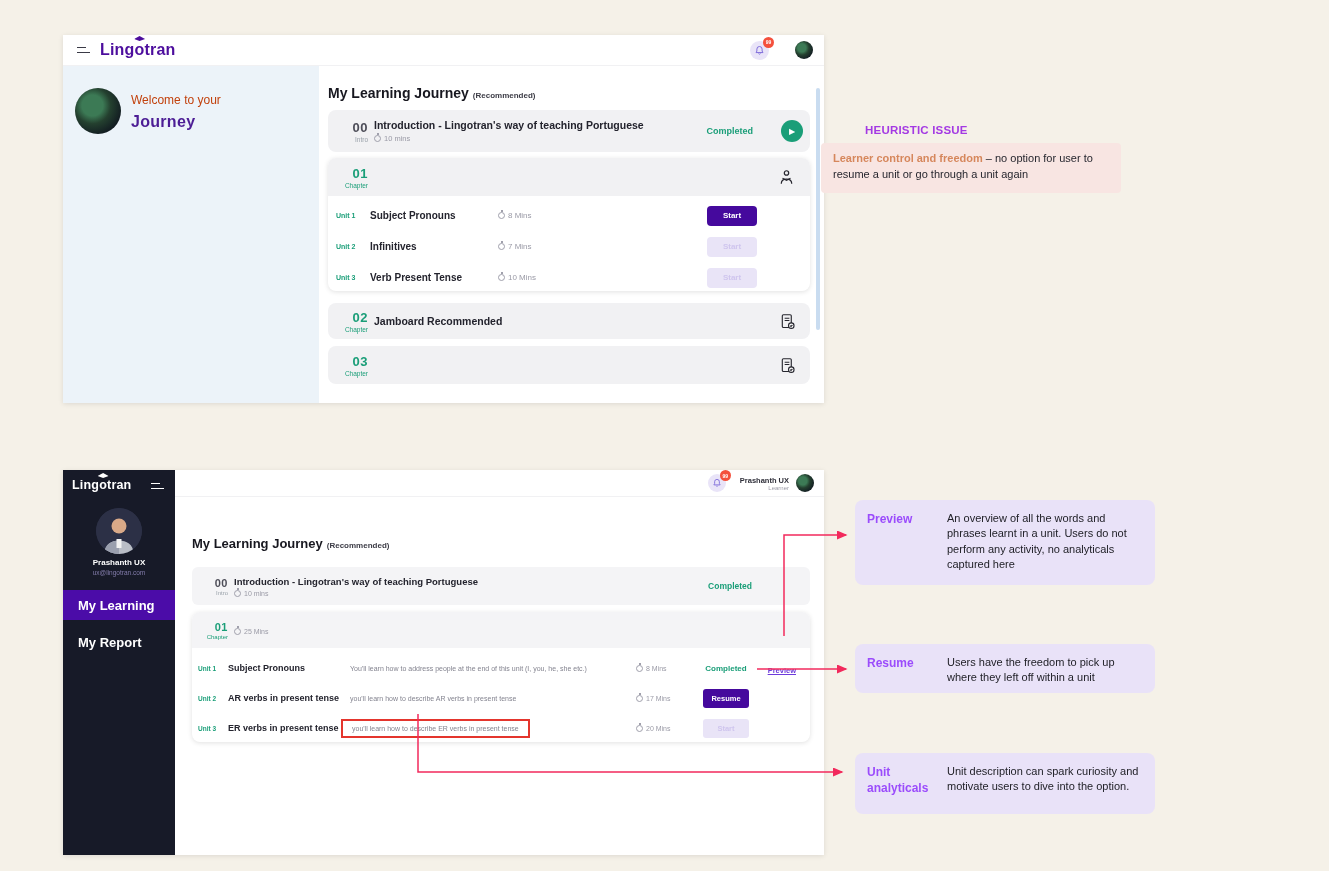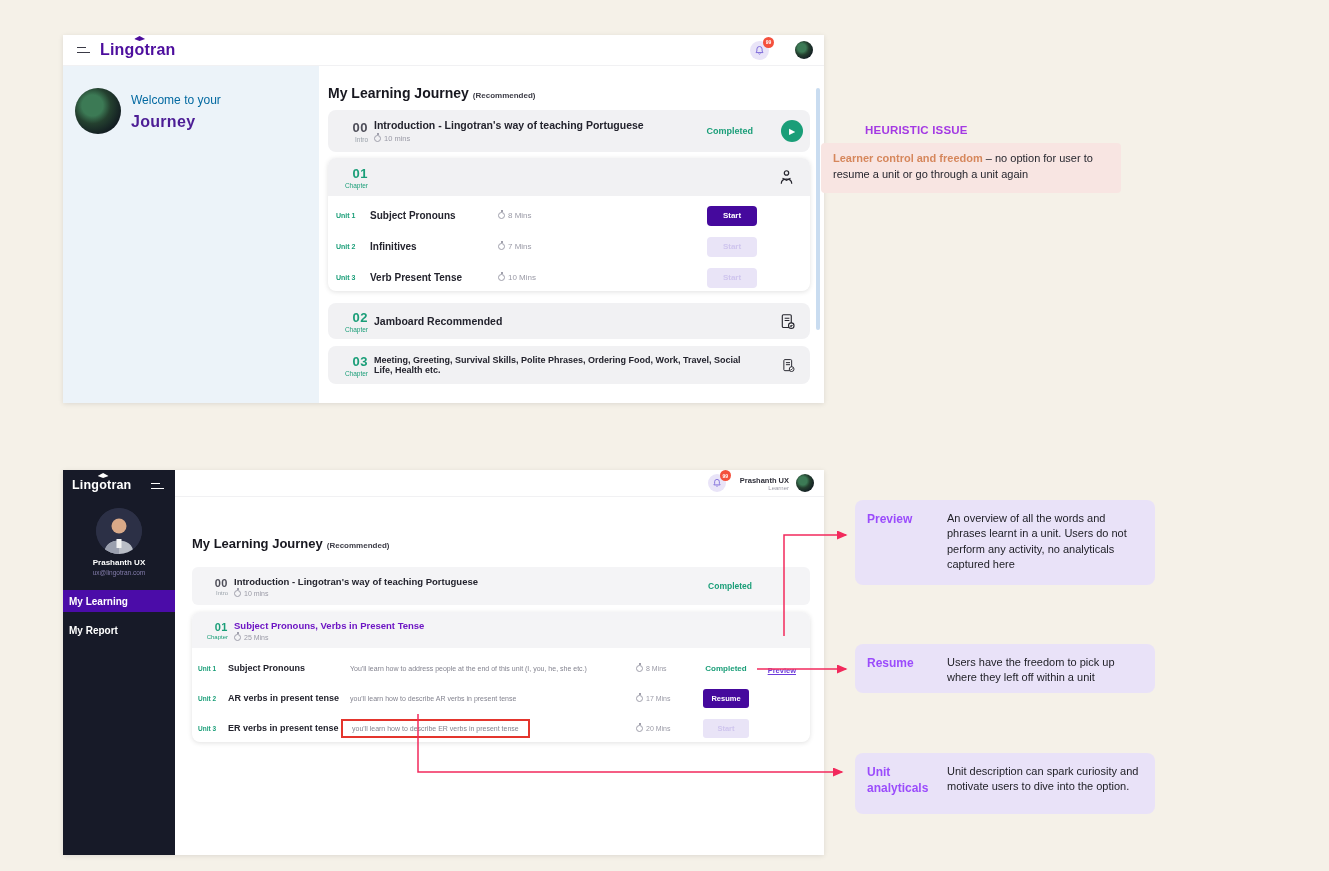--- a/index.html
+++ b/index.html
@@ -35,21 +35,21 @@
 
   
   .s1-header{position:absolute;left:0;top:0;right:0;height:31px;background:#fff;border-bottom:1px solid #f1f1f3;display:flex;align-items:center;z-index:2}
   .s1-header .burger{margin-left:14px;color:#3a3a46}
   .s1-header .logo{margin-left:10px;font-size:16px;color:#4c0d9d}
   .s1-header .hspacer{flex:1}
   .s1-header .bellwrap{margin-right:26px}
   .s1-header .avatar-photo{width:18px;height:18px;margin-right:11px}
   .s1-sidebar{position:absolute;left:0;top:31px;width:256px;bottom:0;background:#ecf3f9}
   .s1-sidebar .avatar-photo{position:absolute;left:12px;top:22px;width:46px;height:46px}
-  .s1-welcome{position:absolute;left:68px;top:27px;font-size:12px;color:#0369a1}
+  .s1-welcome{position:absolute;left:68px;top:27px;font-size:12px;color:#c2410c}
   .s1-journey{position:absolute;left:68px;top:47px;font-size:16px;font-weight:bold;color:#4c1d95;letter-spacing:.3px}
   .s1-main{position:absolute;left:256px;top:31px;right:0;bottom:0;background:#fff}
   .heading{font-weight:bold;color:#17171f}
   #shot1 .heading{position:absolute;left:9px;top:19px;font-size:14px}
   .heading .tag{font-size:8px;font-weight:bold;color:#3c3c46;margin-left:4px}
   .card{position:absolute;border-radius:8px}
   .rowflex{display:flex;align-items:center}
   #s1-intro{left:9px;top:44px;width:482px;height:42px;background:#f1f1f3}
   .rowtitle{font-size:10.5px;font-weight:bold;color:#23232d}
   #s1-intro .completed{font-size:9px;font-weight:bold;margin-right:28px}
@@ -81,21 +81,21 @@
 
   
   .s2-sidebar{position:absolute;left:0;top:0;width:112px;bottom:0;background:#171a28;z-index:2}
   .s2-sidebar .logo{position:absolute;left:9px;top:8px;font-size:12.5px;color:#fff}
   .s2-sidebar .burger{position:absolute;right:11px;top:12px;color:#fff}
   .s2-avatar{position:absolute;left:33px;top:38px;width:46px;height:46px;border-radius:50%;background:#2c3046;overflow:hidden}
   .s2-avatar svg{display:block}
   .s2-name{position:absolute;left:0;right:0;top:88px;text-align:center;font-size:8px;font-weight:bold;color:#fff}
   .s2-email{position:absolute;left:0;right:0;top:99px;text-align:center;font-size:6.5px;color:#837cab}
   .s2-nav{position:absolute;left:0;right:0;top:120px}
-  .s2-nav .item{height:22px;display:flex;align-items:center;padding-left:6px;font-size:10px;font-weight:bold;color:#fff;margin-bottom:7px}
+  .s2-nav .item{height:30px;display:flex;align-items:center;padding-left:15px;font-size:13px;font-weight:bold;color:#fff;margin-bottom:7px}
   .s2-nav .item.active{background:#4b0ca8}
   .s2-topbar{position:absolute;left:112px;top:0;right:0;height:27px;background:#fff;border-bottom:1px solid #f1f1f3;display:flex;align-items:center;justify-content:flex-end}
   .s2-topbar .bellwrap{width:18px;height:18px;margin-right:14px}
   .s2-user{text-align:right;margin-right:7px}
   .s2-user .nm{font-size:7.5px;font-weight:bold;color:#2e2e38}
   .s2-user .rl{font-size:6px;color:#9a9aa6}
   .s2-topbar .avatar-photo{width:18px;height:18px;margin-right:10px}
   .s2-main{position:absolute;left:112px;top:27px;right:0;bottom:0;background:#fff}
   #shot2 .heading{position:absolute;left:17px;top:39px;font-size:13px}
   #s2-intro{left:17px;top:70px;width:618px;height:38px;background:#f4f4f6;border-radius:6px}
@@ -206,21 +206,20 @@
           <circle cx="13" cy="13.4" r="2.9" fill="#fff"></circle>
           <path d="M11.8 13.4l.9.9 1.5-1.7"></path>
         </svg>
     </div>
 
     <div class="card rowflex" id="s1-ch3">
       <div class="numcol">
           <div class="n teal">03</div>
           <div class="t teal">Chapter</div>
         </div>
-      <div class="rowtitle" style="padding-left:6px;font-size:9px;padding-right:30px">Meeting, Greeting, Survival Skills, Polite Phrases, Ordering Food, Work, Travel, Social Life, Health etc.</div>
       <svg class="doc-icon" width="17" height="17" viewBox="0 0 18 18" fill="none" stroke="#26262e" stroke-width="1.2">
           <rect x="3.5" y="1.8" width="9.5" height="13.5" rx="1.2"></rect>
           <path d="M6 5.5h5M6 8h5"></path>
           <circle cx="13" cy="13.4" r="2.9" fill="#fff"></circle>
           <path d="M11.8 13.4l.9.9 1.5-1.7"></path>
         </svg>
     </div>
   </div>
   <div class="s1-scroll"></div>
 </div>
@@ -279,21 +278,20 @@
       <div class="completed teal">Completed</div>
     </div>
 
     <div class="card" id="s2-ch1">
       <div class="chap-head">
         <div class="numcol" style="width:36px">
             <div class="n teal" style="font-size:11px">01</div>
             <div class="t teal" style="font-size:6px">Chapter</div>
           </div>
         <div style="flex:1;padding-left:6px">
-          <div class="rowtitle purple-title">Subject Pronouns, Verbs in Present Tense</div>
           <div class="sub" style="font-size:7px"><span class="clock"></span><span>25 Mins</span></div>
         </div>
       </div>
       <div style="padding-top:5px">
         <div class="u2row">
           <div class="ulabel">Unit 1</div>
           <div class="utitle">Subject Pronouns</div>
           <div class="udesc">You'll learn how to address people at the end of this unit (I, you, he, she etc.)</div>
           <div class="utime"><span class="clock"></span><span>8 Mins</span></div>
           <div class="umid">

